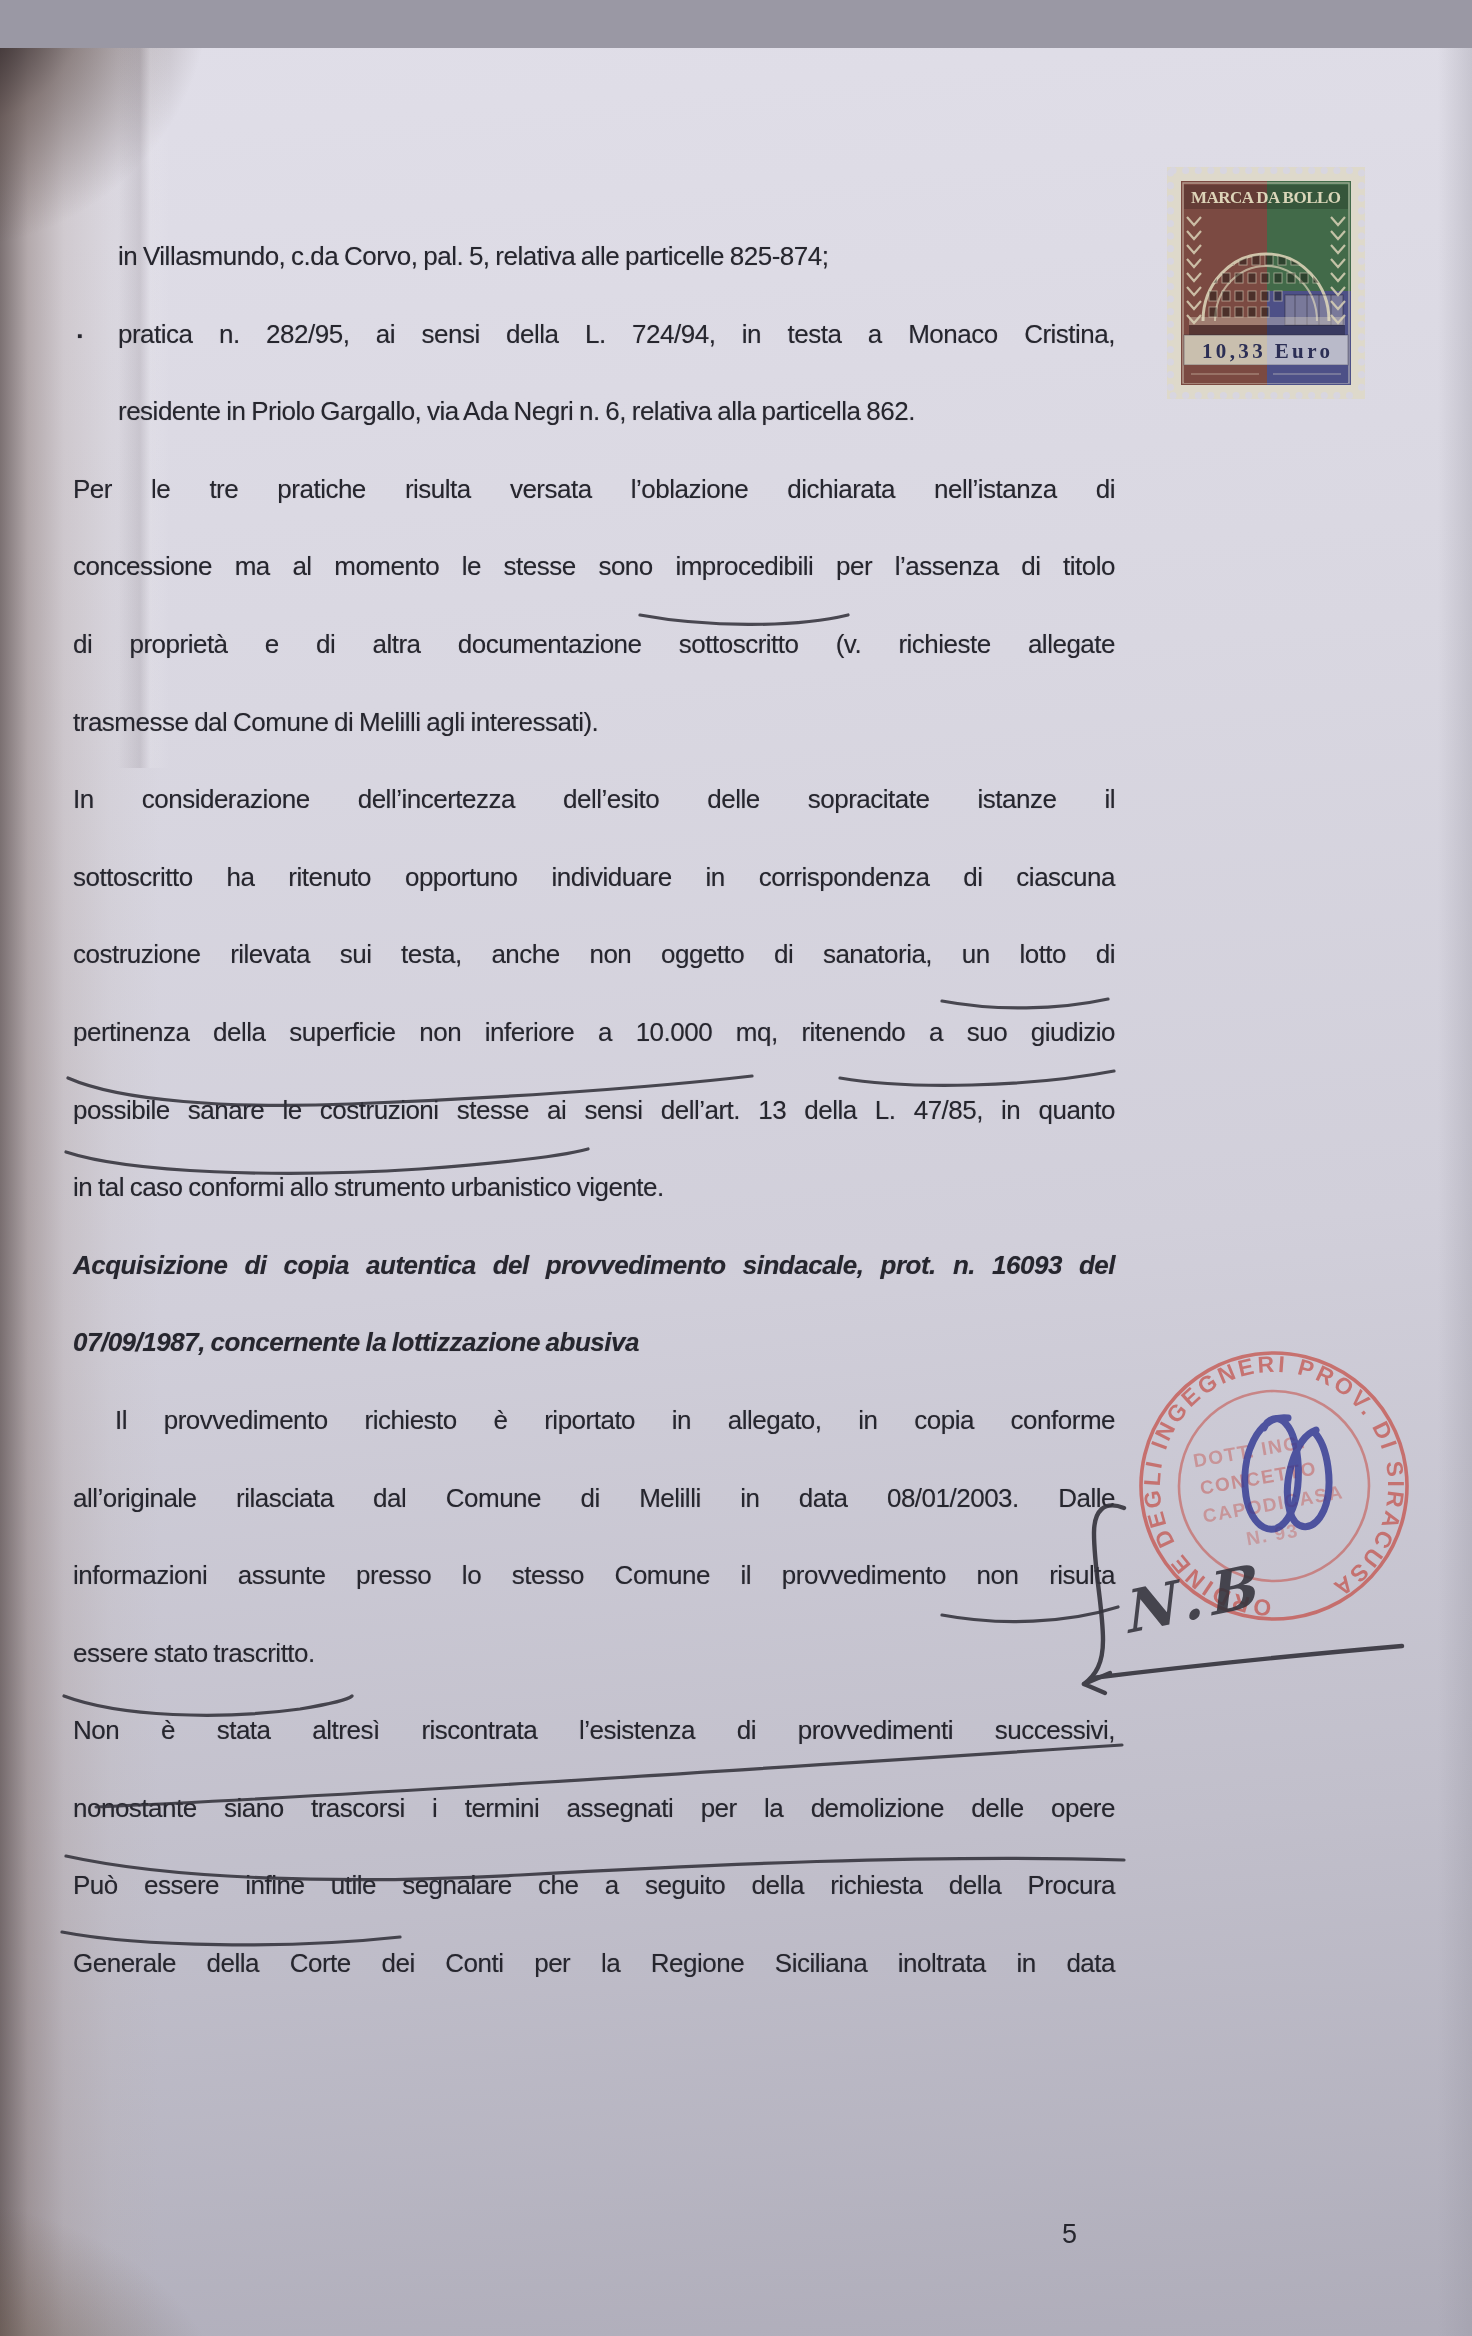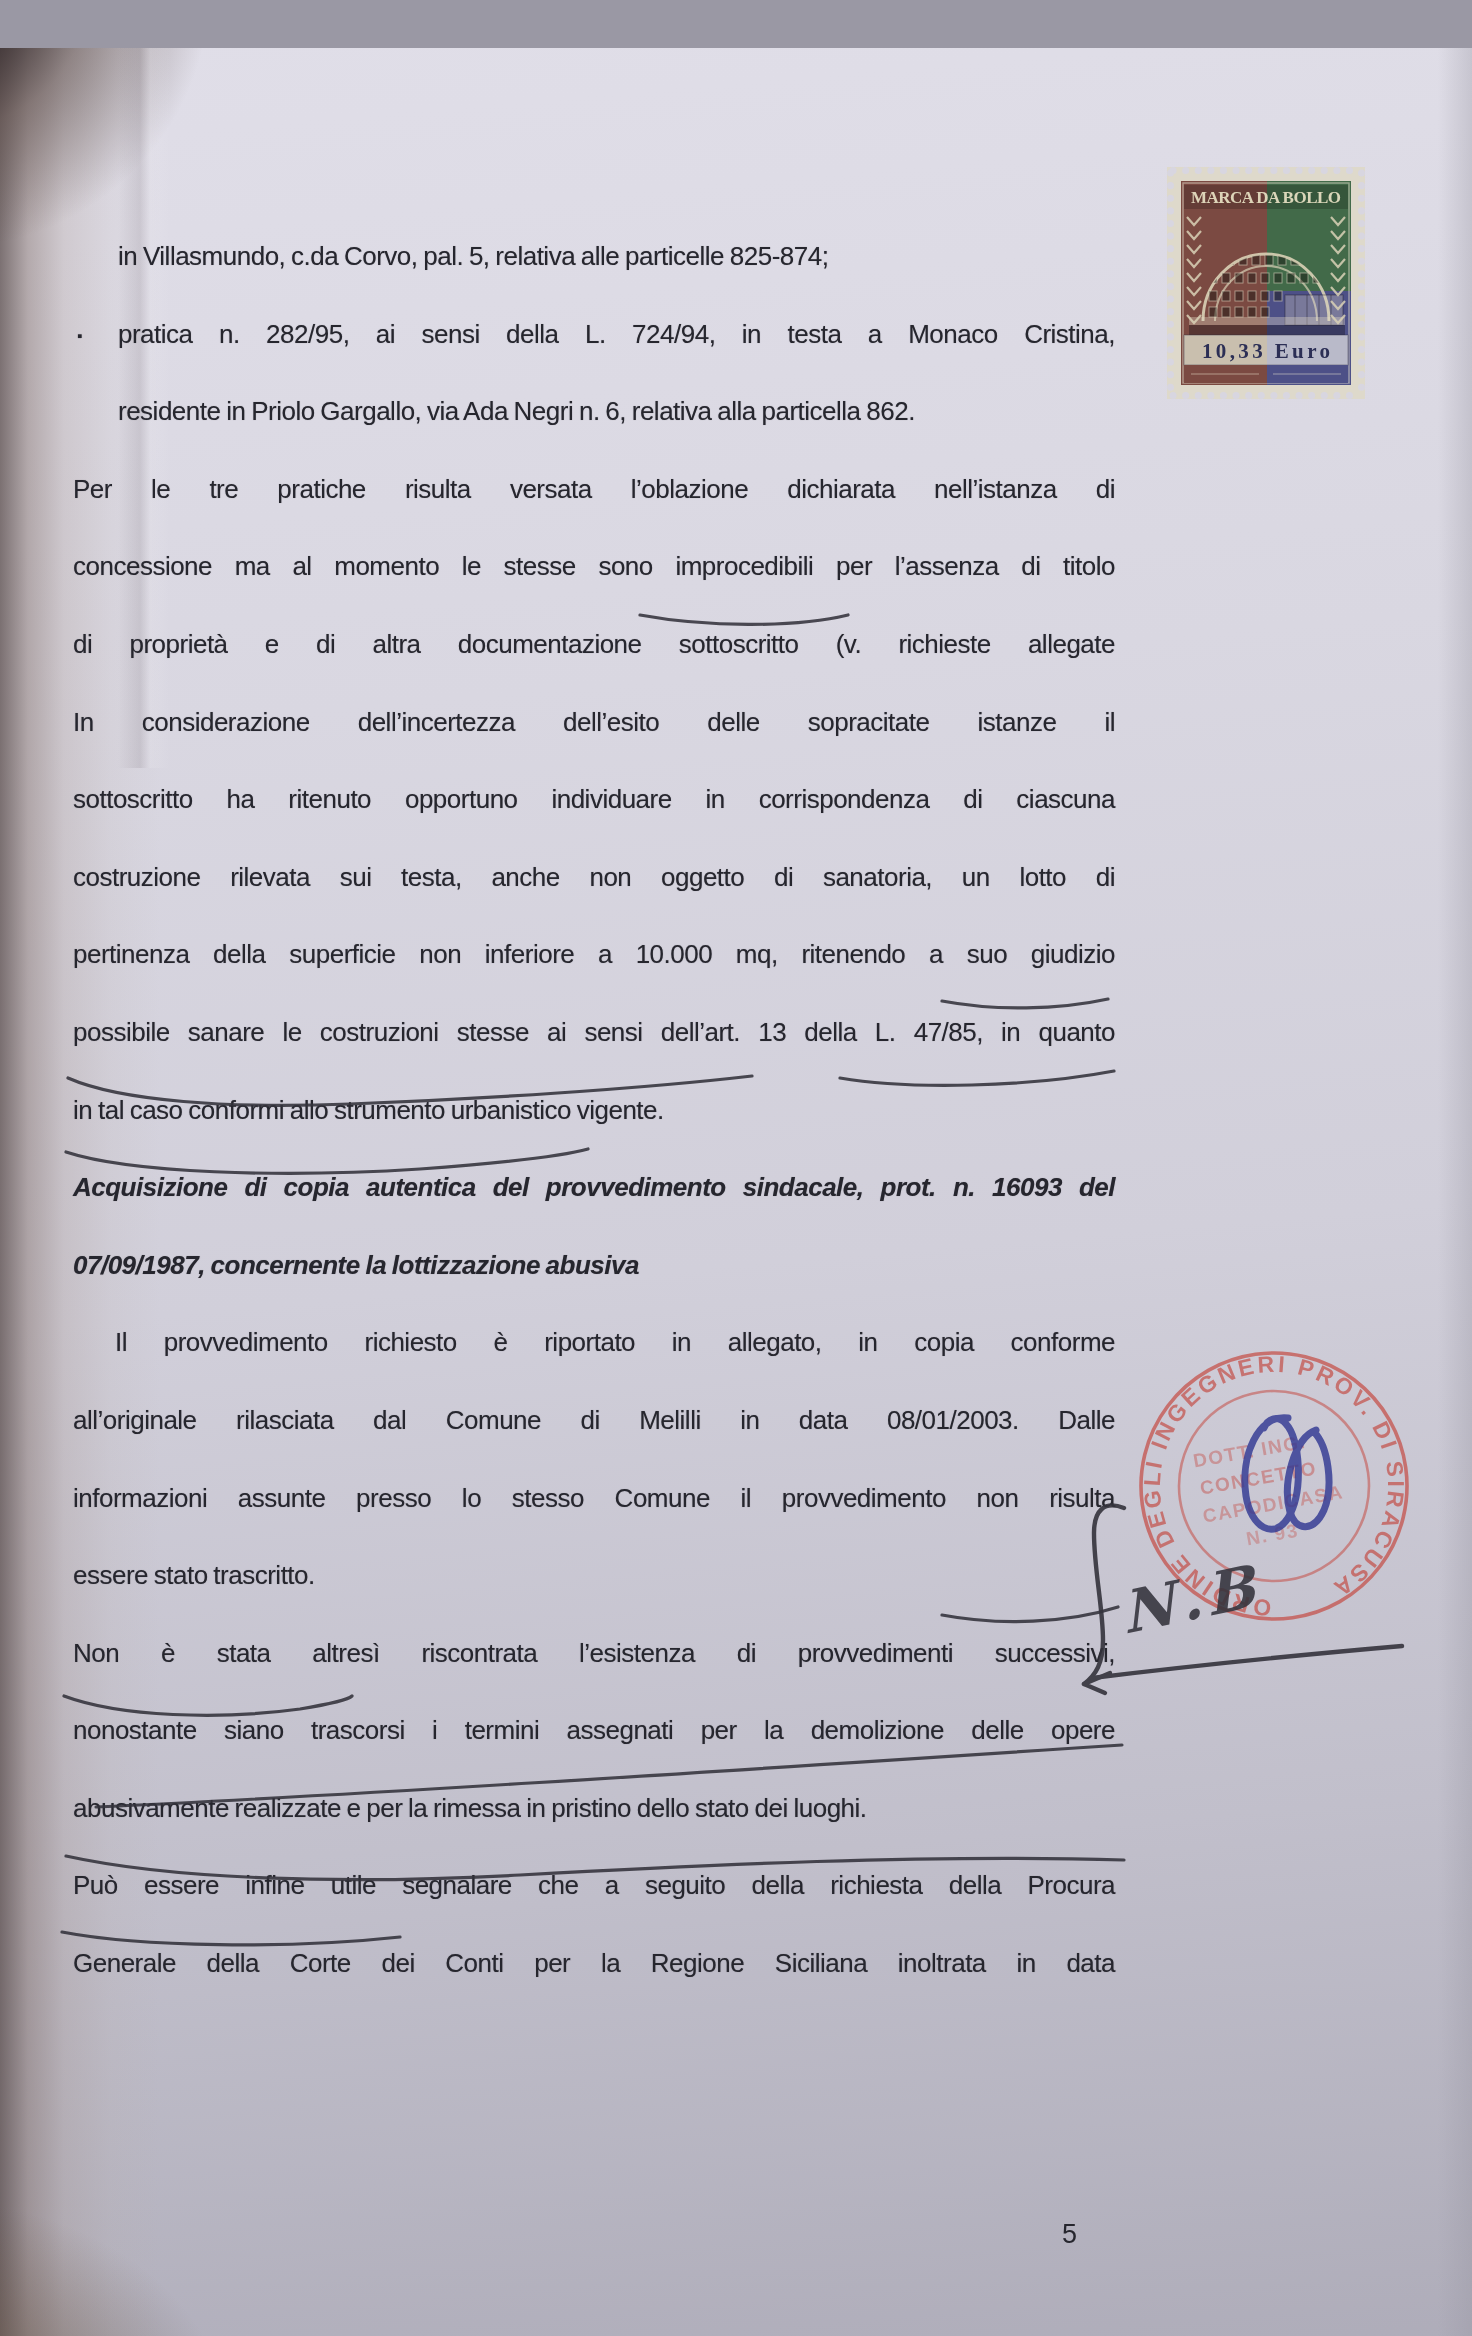--- a/index.html
+++ b/index.html
@@ -131,35 +131,35 @@
     <line x1="106" y1="207" x2="174" y2="207" stroke="rgba(235,230,210,0.35)" stroke-width="1.5"></line>
   </svg>
 
   <div class="textcol">
       <div class="line ind1"><span>in Villasmundo, c.da Corvo, pal. 5, relativa alle particelle 825-874;</span></div>
       <div class="line j b"><span class="bullet">▪</span><span>pratica n. 282/95, ai sensi della L. 724/94, in testa a Monaco Cristina,</span></div>
       <div class="line ind1"><span>residente in Priolo Gargallo, via Ada Negri n. 6, relativa alla particella 862.</span></div>
       <div class="line j"><span>Per le tre pratiche risulta versata l’oblazione dichiarata nell’istanza di</span></div>
       <div class="line j"><span>concessione ma al momento le stesse sono improcedibili per l’assenza di titolo</span></div>
       <div class="line j"><span>di proprietà e di altra documentazione sottoscritto (v. richieste allegate</span></div>
+      <div class="line"><span>trasmesse dal Comune di Melilli agli interessati).</span></div>
       <div class="line j"><span>In considerazione dell’incertezza dell’esito delle sopracitate istanze il</span></div>
       <div class="line j"><span>sottoscritto ha ritenuto opportuno individuare in corrispondenza di ciascuna</span></div>
       <div class="line j"><span>costruzione rilevata sui testa, anche non oggetto di sanatoria, un lotto di</span></div>
       <div class="line j"><span>pertinenza della superficie non inferiore a 10.000 mq, ritenendo a suo giudizio</span></div>
       <div class="line j"><span>possibile sanare le costruzioni stesse ai sensi dell’art. 13 della L. 47/85, in quanto</span></div>
       <div class="line"><span>in tal caso conformi allo strumento urbanistico vigente.</span></div>
       <div class="line j h"><span>Acquisizione di copia autentica del provvedimento sindacale, prot. n. 16093 del</span></div>
       <div class="line h"><span>07/09/1987, concernente la lottizzazione abusiva</span></div>
       <div class="line j ind2"><span>Il provvedimento richiesto è riportato in allegato, in copia conforme</span></div>
       <div class="line j"><span>all’originale rilasciata dal Comune di Melilli in data 08/01/2003. Dalle</span></div>
       <div class="line j"><span>informazioni assunte presso lo stesso Comune il provvedimento non risulta</span></div>
       <div class="line"><span>essere stato trascritto.</span></div>
       <div class="line j"><span>Non è stata altresì riscontrata l’esistenza di provvedimenti successivi,</span></div>
       <div class="line j"><span>nonostante siano trascorsi i termini assegnati per la demolizione delle opere</span></div>
-      <div class="line"><span>abusivamente realizzate e per la rimessa in pristino dello stato dei luoghi.</span></div>
       <div class="line j"><span>Può essere infine utile segnalare che a seguito della richiesta della Procura</span></div>
       <div class="line j"><span>Generale della Corte dei Conti per la Regione Siciliana inoltrata in data</span></div>
     </div>
 
   <svg class="overlay" width="1472" height="2336" viewBox="0 0 1472 2336">
     <g fill="none" stroke="var(--pen,#34333c)" stroke-linecap="round" opacity="0.88" stroke-width="3.2">
       <path d="M 640,567 C 705,579 795,580 848,567"></path>
       <path d="M 942,953 C 995,963 1058,962 1108,951"></path>
       <path d="M 68,1030 C 120,1053 230,1061 350,1056 C 480,1051 640,1041 752,1028"></path>
       <path d="M 840,1030 C 910,1042 1030,1039 1114,1023"></path>

